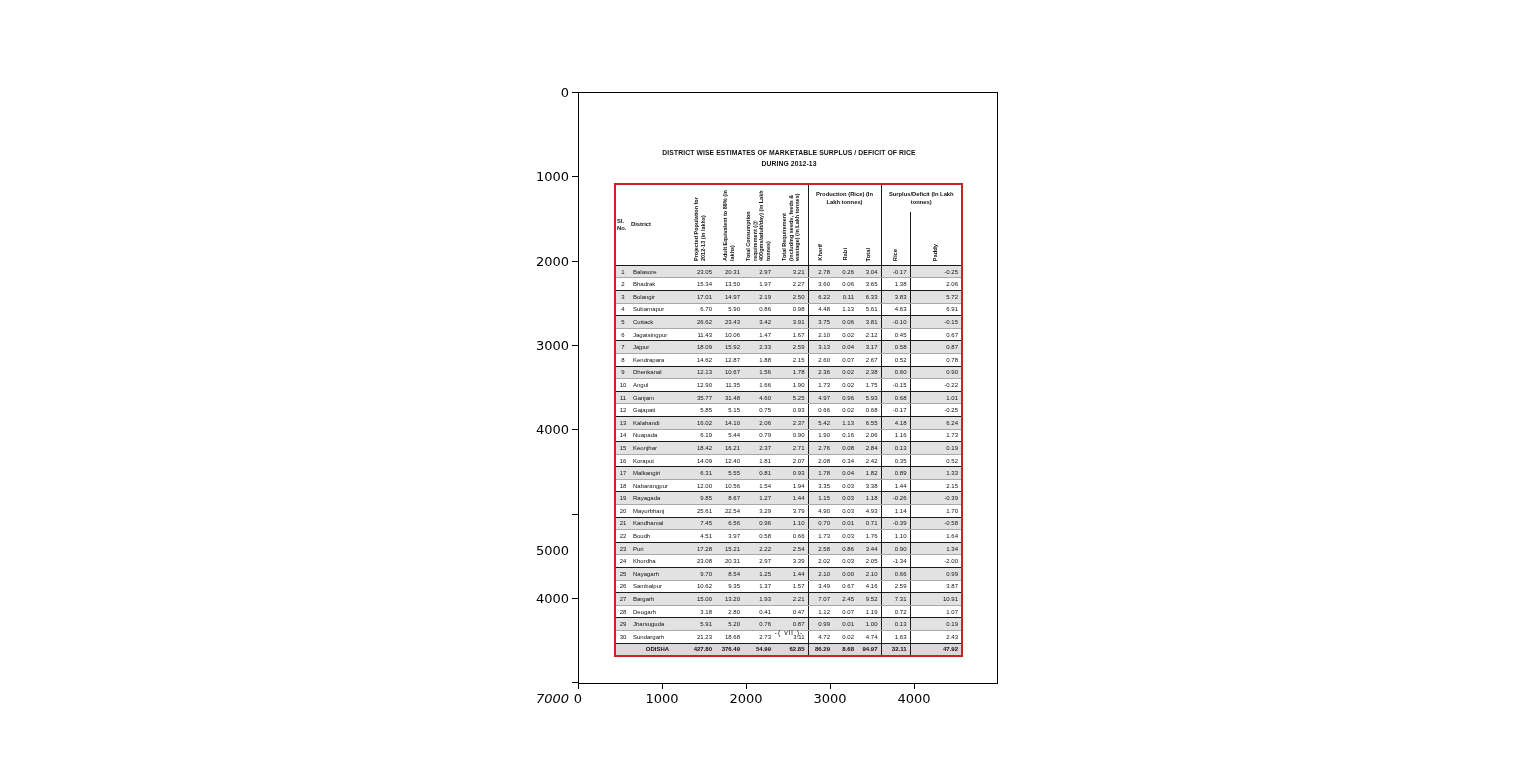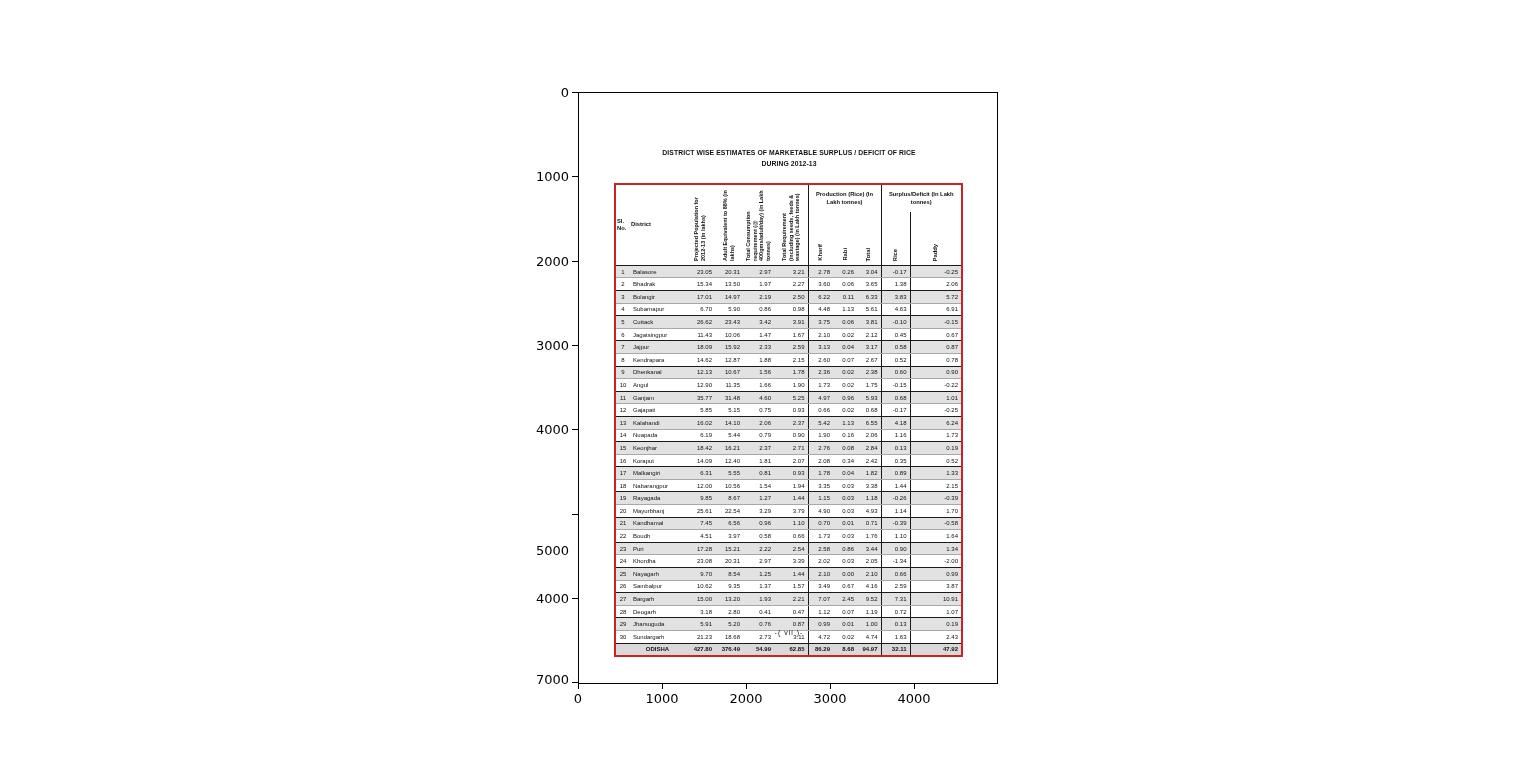--- a/index.html
+++ b/index.html
@@ -58,21 +58,21 @@
     <div class="tick-label-y" style="top: 168.6px;">2000</div>
     <div class="tick-mark-y" style="top: 168.6px;"></div>
     <div class="tick-label-y" style="top: 252.9px;">3000</div>
     <div class="tick-mark-y" style="top: 252.9px;"></div>
     <div class="tick-label-y" style="top: 337.2px;">4000</div>
     <div class="tick-mark-y" style="top: 337.2px;"></div>
     <div class="tick-label-y" style="top: 421.5px; margin-top: 36px;">5000</div>
     <div class="tick-mark-y" style="top: 421.5px;"></div>
     <div class="tick-label-y" style="top: 505.8px;">4000</div>
     <div class="tick-mark-y" style="top: 505.8px;"></div>
-    <div class="tick-label-y" style="top: 587px;">7000</div>
+    <div class="tick-label-y" style="top: 606px; font-style: italic;">7000</div>
     <div class="tick-mark-y" style="top: 590.1px;"></div>
   </div>
 
 <div class="axes">
   <div class="doc">
     <div class="doc-title">
       <div>DISTRICT WISE ESTIMATES OF MARKETABLE SURPLUS / DEFICIT OF RICE</div>
       <div>DURING 2012-13</div>
     </div>
     <table class="rice-table" style="border: 2px solid rgb(204, 34, 34);">

